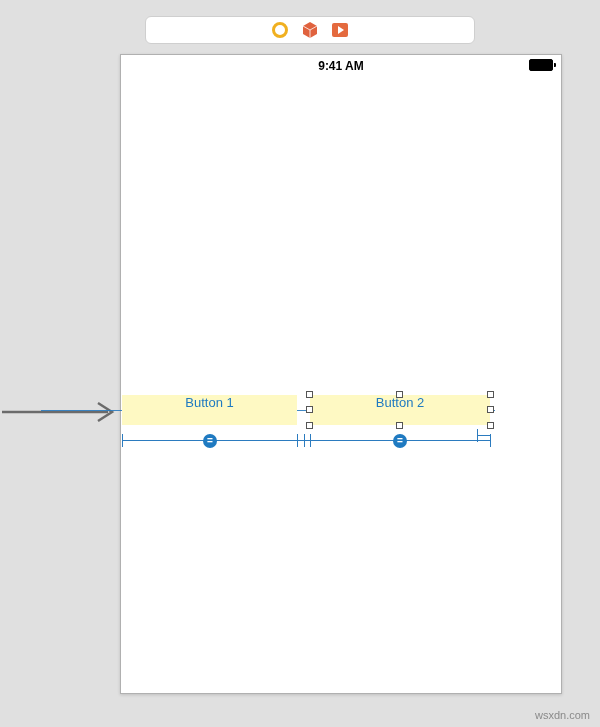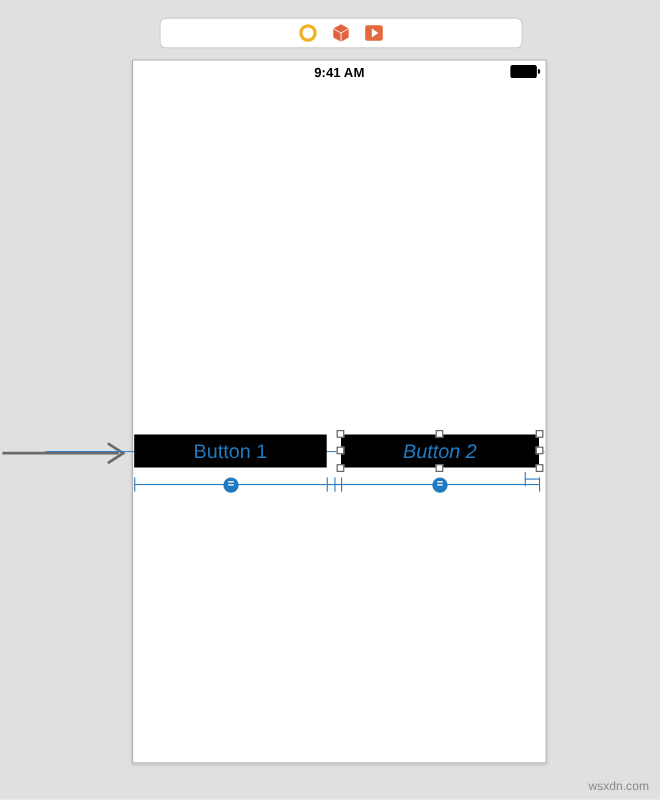--- a/index.html
+++ b/index.html
@@ -25,21 +25,21 @@
       justify-content: center;
       gap: 12px;
     }
     .tb-icon { width: 18px; height: 18px; display: flex; align-items: center; justify-content: center; }
     .tb-round { width: 16px; height: 16px; border-radius: 50%; border: 3px solid #f0b020; background: #fff; }
     .tb-cube svg , .tb-play svg { display:block; }
     .device {
       position: absolute;
       top: 54px;
       left: 120px;
-      width: 377px;
+      width: 442px;
       height: 640px;
       background: #fff;
       border: 1px solid #b0b0b0;
       box-shadow: 0 1px 3px rgba(0,0,0,0.15);
     }
     .statusbar {
       height: 22px;
       display: flex;
       align-items: center;
       justify-content: center;
@@ -70,30 +70,30 @@
       position: absolute;
       top: 400px;
       left: 2px;
       width: 118px;
       height: 24px;
       pointer-events: none;
     }
     .btn {
       position: absolute;
       height: 30px;
-      background: #000000;
+      background: #fef9c3;
       border: none;
       color: #1f7ac1;
-      font-size: 18px;
+      font-size: 13px;
       display: flex;
-      align-items: center;
+      align-items: flex-start;
       justify-content: center;
     }
     .btn1 { left: 122px; top: 395px; width: 175px; }
-    .btn2 { left: 310px; top: 395px; width: 180px; font-style: italic; }
+    .btn2 { left: 310px; top: 395px; width: 180px; }
     .handle {
       position: absolute;
       width: 7px; height: 7px;
       background: #fff;
       border: 1px solid #555;
       box-sizing: border-box;
     }
     .h-tl { left: -4px; top: -4px; }
     .h-tm { left: calc(50% - 4px); top: -4px; }
     .h-tr { right: -4px; top: -4px; }

